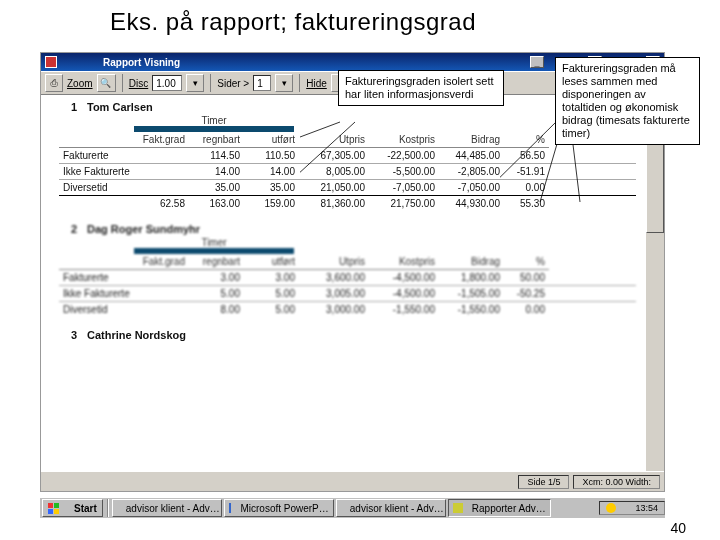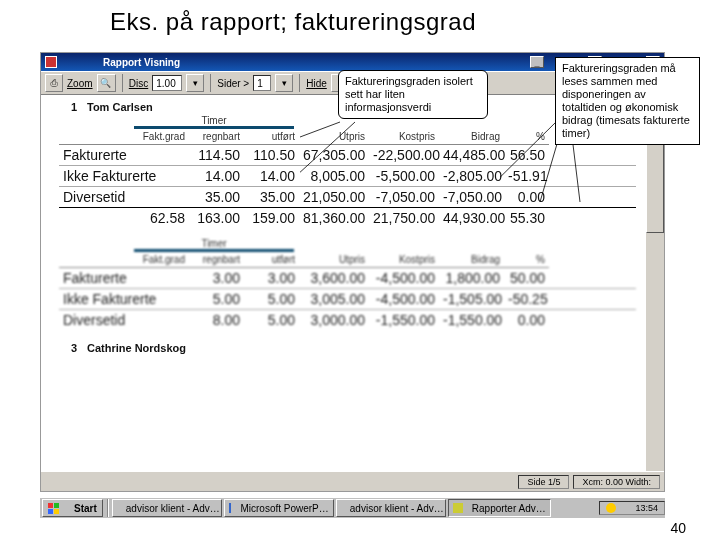--- a/index.html
+++ b/index.html
@@ -22,23 +22,23 @@
   .report { background:#fff; position:absolute; left:0; right:18px; top:42px; bottom:20px; overflow:hidden; padding:4px 10px; }
   .scrollbar-v { position:absolute; right:0; top:42px; width:18px; bottom:20px; background:#d4d0c8; }
   .scrollbar-v .sbtn { height:16px; background:#d4d0c8; border-top:1px solid #fff; border-left:1px solid #fff; border-right:1px solid #555; border-bottom:1px solid #555; text-align:center; font-size:8px; line-height:14px; }
   .scrollbar-v .thumb { height:120px; margin-top:2px; background:#d4d0c8; border-top:1px solid #fff; border-left:1px solid #fff; border-right:1px solid #555; border-bottom:1px solid #555; }
 
   .emp { font-size: 11px; font-weight: bold; padding: 2px 0 2px 20px; }
   .emp-num { display:inline-block; width:16px; }
   .blurry { filter: blur(0.6px); color:#111; }
   .blurry2 { filter: blur(0.9px); color:#222; }
 
-  .grid { display:grid; grid-template-columns: 70px 60px 55px 55px 70px 70px 65px 45px; font-size:14px; margin-left:8px; }
+  .grid { display:grid; grid-template-columns: 70px 60px 55px 55px 70px 70px 65px 45px; font-size:10px; margin-left:8px; }
   .hdr { font-size:10px; color:#333; }
-  .hdr .center-label { grid-column:2 / span 3; text-align:center; border-bottom:3px solid #0c4a6e; margin:0 5px; }
+  .hdr .center-label { grid-column:2 / span 3; text-align:center; border-bottom:6px solid #0c4a6e; margin:0 5px; }
   .row > div { padding: 2px 4px; text-align: right; white-space: nowrap; }
   .row > div:first-child { text-align: left; }
   .uline { border-top:1px solid #aaa; }
   .uline2 { border-top:1px solid #000; font-weight:500; }
 
   .statusbar { position:absolute; left:0; right:0; bottom:0; height:20px; background:#d4d0c8; border-top:1px solid #fff; display:flex; align-items:center; font-size:10px; padding:0 4px; }
   .statusbar .cell { border:1px inset #888; padding:1px 8px; margin-left:4px; font-size:9px; }
   .statusbar .flex { flex:1; }
 
   .taskbar { position:absolute; left:40px; top:496px; width:625px; height:22px; background:#c0c0c0; border-top:2px solid #fff; display:flex; align-items:center; font-size:10px; }
@@ -148,20 +148,21 @@
         <div>62.58</div>
         <div>163.00</div>
         <div>159.00</div>
         <div>81,360.00</div>
         <div>21,750.00</div>
         <div>44,930.00</div>
         <div>55.30</div>
       </div>
 
     <div style="height:10px"></div>
+    <div class="emp blurry2"><span class="emp-num">2</span><span>Dag Roger Sundmyhr</span></div>
     <div class="grid hdr blurry2">
       <div></div>
       <div class="center-label">Timer</div>
       <div></div>
         <div></div>
         <div></div>
         <div></div>
     </div>
     <div class="grid row hdr blurry2" id="hdr2">
         <div style="border-bottom: 1px solid rgb(136, 136, 136);"></div>
@@ -215,21 +216,21 @@
     <div class="thumb"></div>
   </div>
 
   <div class="statusbar">
     <div class="flex"></div>
     <div class="cell">Side 1/5</div>
     <div class="cell">Xcm:  0.00  Width:</div>
   </div>
 </div>
 
-<div class="callout" style="left:338px; top:70px; width:150px;border-radius:6px;">Faktureringsgraden isolert sett har liten informasjonsverdi</div>
+<div class="callout" style="left:338px; top:70px; width:166px;">Faktureringsgraden isolert sett har liten informasjonsverdi</div>
 <svg class="leader" style="left:300px; top:110px;">
   <line x1="40" y1="12" x2="-168" y2="90"></line>
   <line x1="55" y1="12" x2="-120" y2="172"></line>
 </svg>
 
 <div class="callout" style="left:555px; top:57px; width:145px;">Faktureringsgraden må leses sammen med disponeringen av totaltiden og økonomisk bidrag (timesats fakturerte timer)</div>
 <svg class="leader" style="left:500px; top:110px;">
   <line x1="58" y1="10" x2="-25" y2="92"></line>
   <line x1="64" y1="10" x2="40" y2="92"></line>
   <line x1="70" y1="10" x2="80" y2="92"></line>

